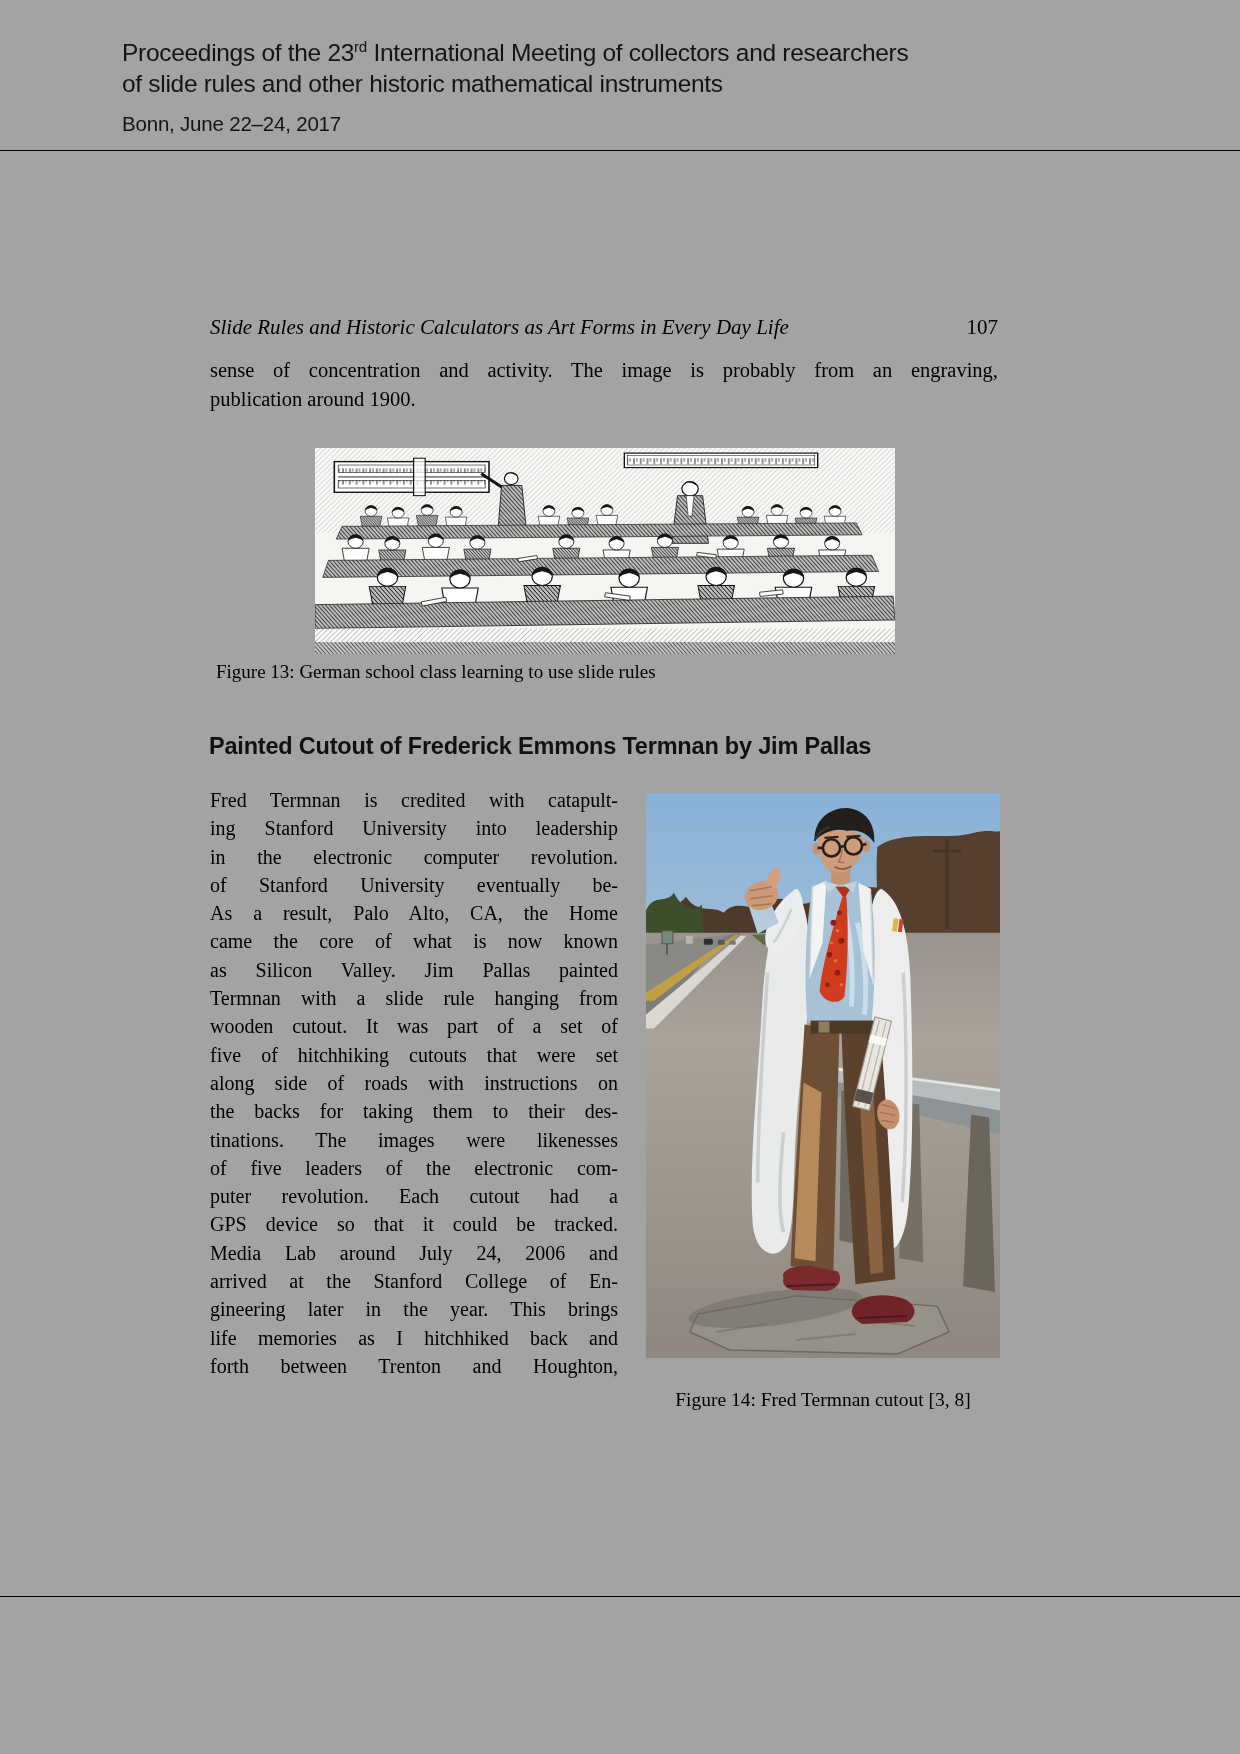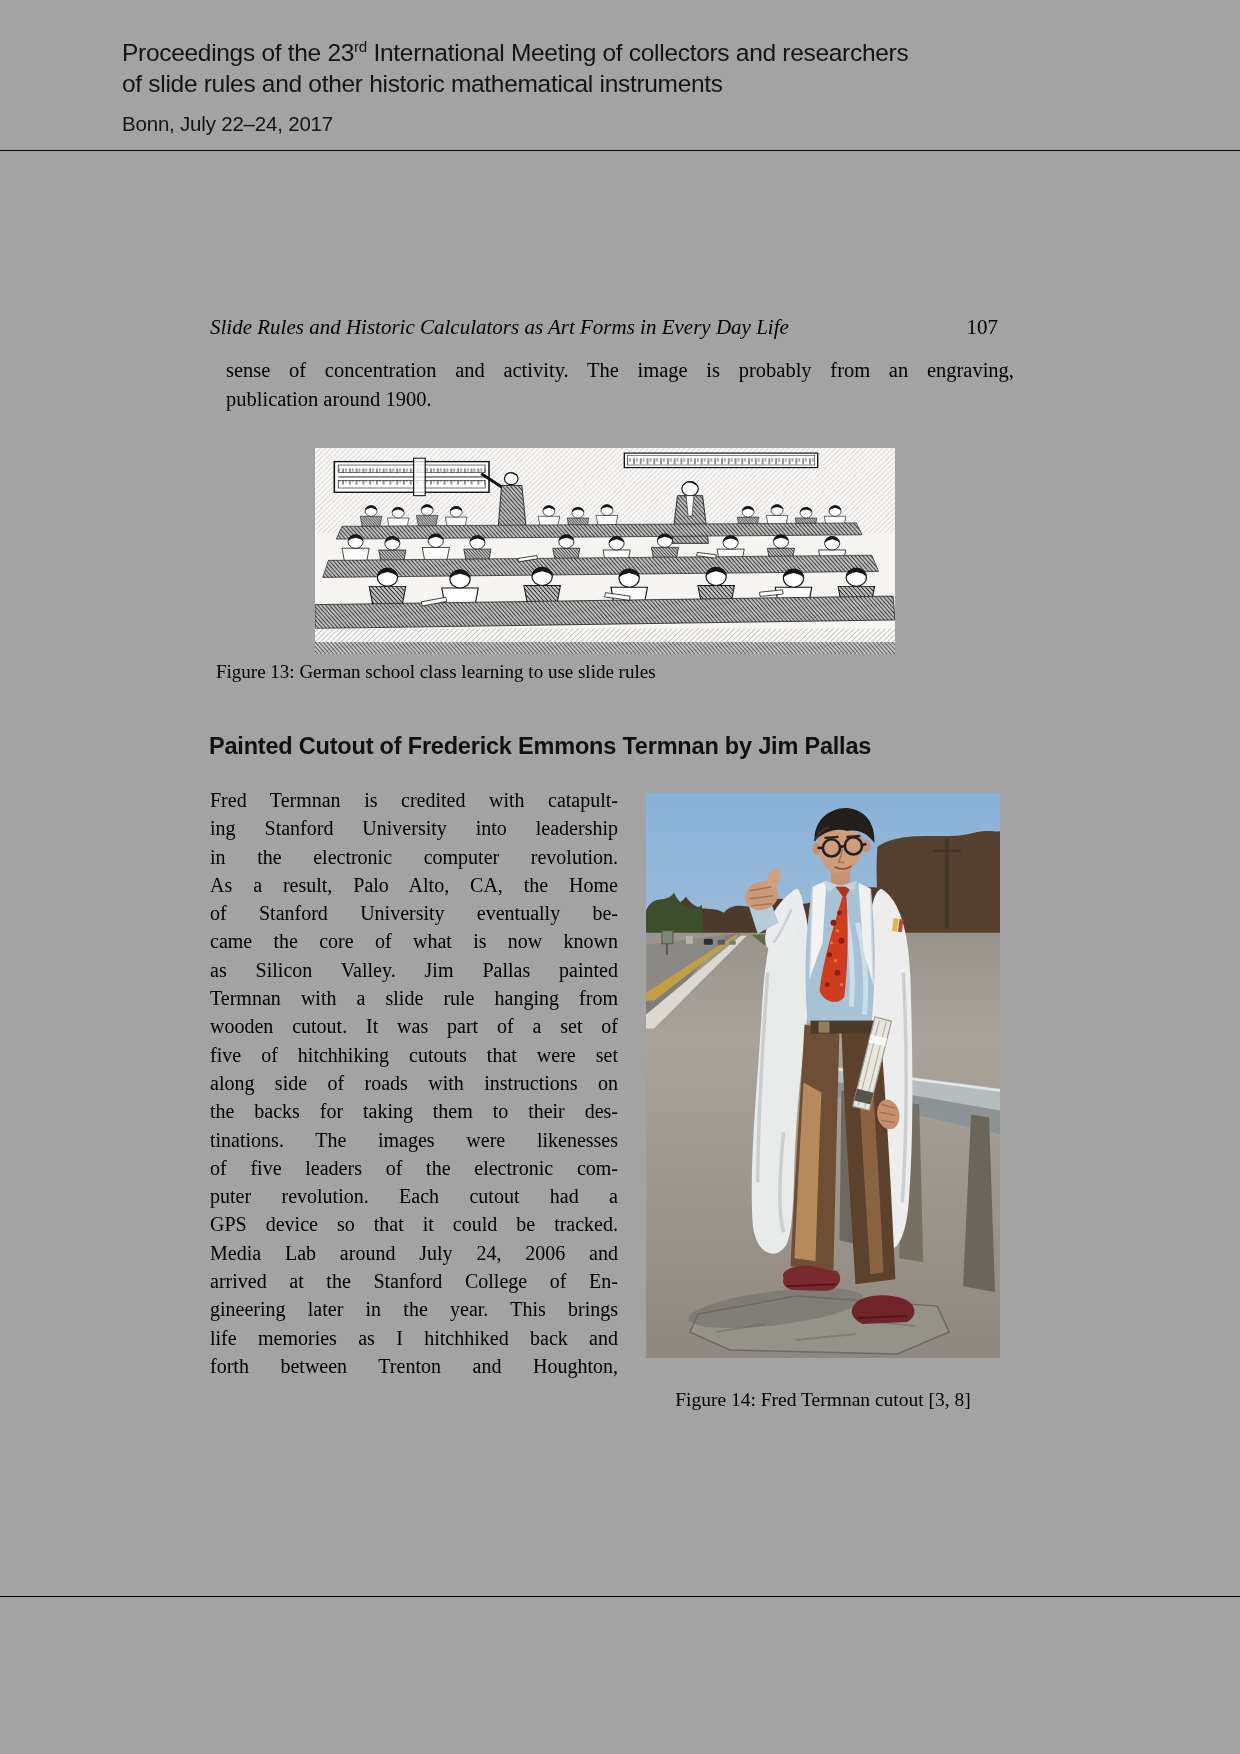--- a/index.html
+++ b/index.html
@@ -17,21 +17,21 @@
 
   .rule-top    { position:absolute; left:0; top:150px;  width:1240px; border-top:1.5px solid #000; }
   .rule-bottom { position:absolute; left:0; top:1596px; width:1240px; border-top:1.5px solid #000; }
 
   .running-head { position:absolute; left:210px; top:280px; width:788px;
     display:flex; justify-content:space-between; font-size:21px;margin-top:35px; }
   .rh-title { font-style:italic; }
   .rh-num { font-style:normal; padding-left:30px; }
 
   .intro { position:absolute; left:210px; top:356px; width:788px;
-    font-size:20.5px; line-height:29.2px;margin-left:16px; }
+    font-size:20.5px; line-height:29.2px; }
   .jline { text-align:justify; text-align-last:justify; }
   .lline { text-align:left; }
 
   .fig13 { position:absolute; left:315px; top:448px; width:580px; height:206px; display:block; }
   .fig13-caption { position:absolute; left:216px; top:661px; width:788px;
     text-align:left; font-size:19px; }
 
   .section-heading { position:absolute; left:209px; top:733px; width:800px;
     font-size:23.5px; font-weight:bold; letter-spacing:-0.2px; color:#111; }
 
@@ -48,21 +48,21 @@
   .footer-line3 { font-size:20.5px; line-height:27px; }
 </style>
 </head>
 <body>
 
 <div class="page">
 
   <div class="header-block sans">
     <div class="header-line"><span>Proceedings of the 23</span><sup>rd</sup><span> International Meeting of collectors and researchers</span></div>
     <div class="header-line">of slide rules and other historic mathematical instruments</div>
-    <div class="header-date">Bonn, July 22–24, 2017</div>
+    <div class="header-date">Bonn, June 22–24, 2017</div>
   </div>
   <div class="rule-top"></div>
 
   <div class="running-head">
     <span class="rh-title">Slide Rules and Historic Calculators as Art Forms in Every Day Life</span>
     <span class="rh-num">107</span>
   </div>
 
   <div class="intro">
     <div class="jline">sense of concentration and activity. The image is probably from an engraving,</div>
@@ -171,22 +171,22 @@
     <rect y="228" width="600" height="14" fill="url(#enDark)" opacity="0.85"></rect>
   </svg>
   <div class="fig13-caption">Figure 13: German school class learning to use slide rules</div>
 
   <div class="section-heading sans">Painted Cutout of Frederick Emmons Termnan by Jim Pallas</div>
 
   <div class="left-col">
     <div class="jline">Fred Termnan is credited with catapult-</div>
     <div class="jline">ing Stanford University into leadership</div>
     <div class="jline">in the electronic computer revolution.</div>
+    <div class="jline">of Stanford University eventually be-</div>
     <div class="jline">As a result, Palo Alto, CA, the Home</div>
-    <div class="jline">of Stanford University eventually be-</div>
     <div class="jline">came the core of what is now known</div>
     <div class="jline">as Silicon Valley. Jim Pallas painted</div>
     <div class="jline">Termnan with a slide rule hanging from</div>
     <div class="jline">wooden cutout. It was part of a set of</div>
     <div class="jline">five of hitchhiking cutouts that were set</div>
     <div class="jline">along side of roads with instructions on</div>
     <div class="jline">the backs for taking them to their des-</div>
     <div class="jline">tinations. The images were likenesses</div>
     <div class="jline">of five leaders of the electronic com-</div>
     <div class="jline">puter revolution. Each cutout had a</div>

